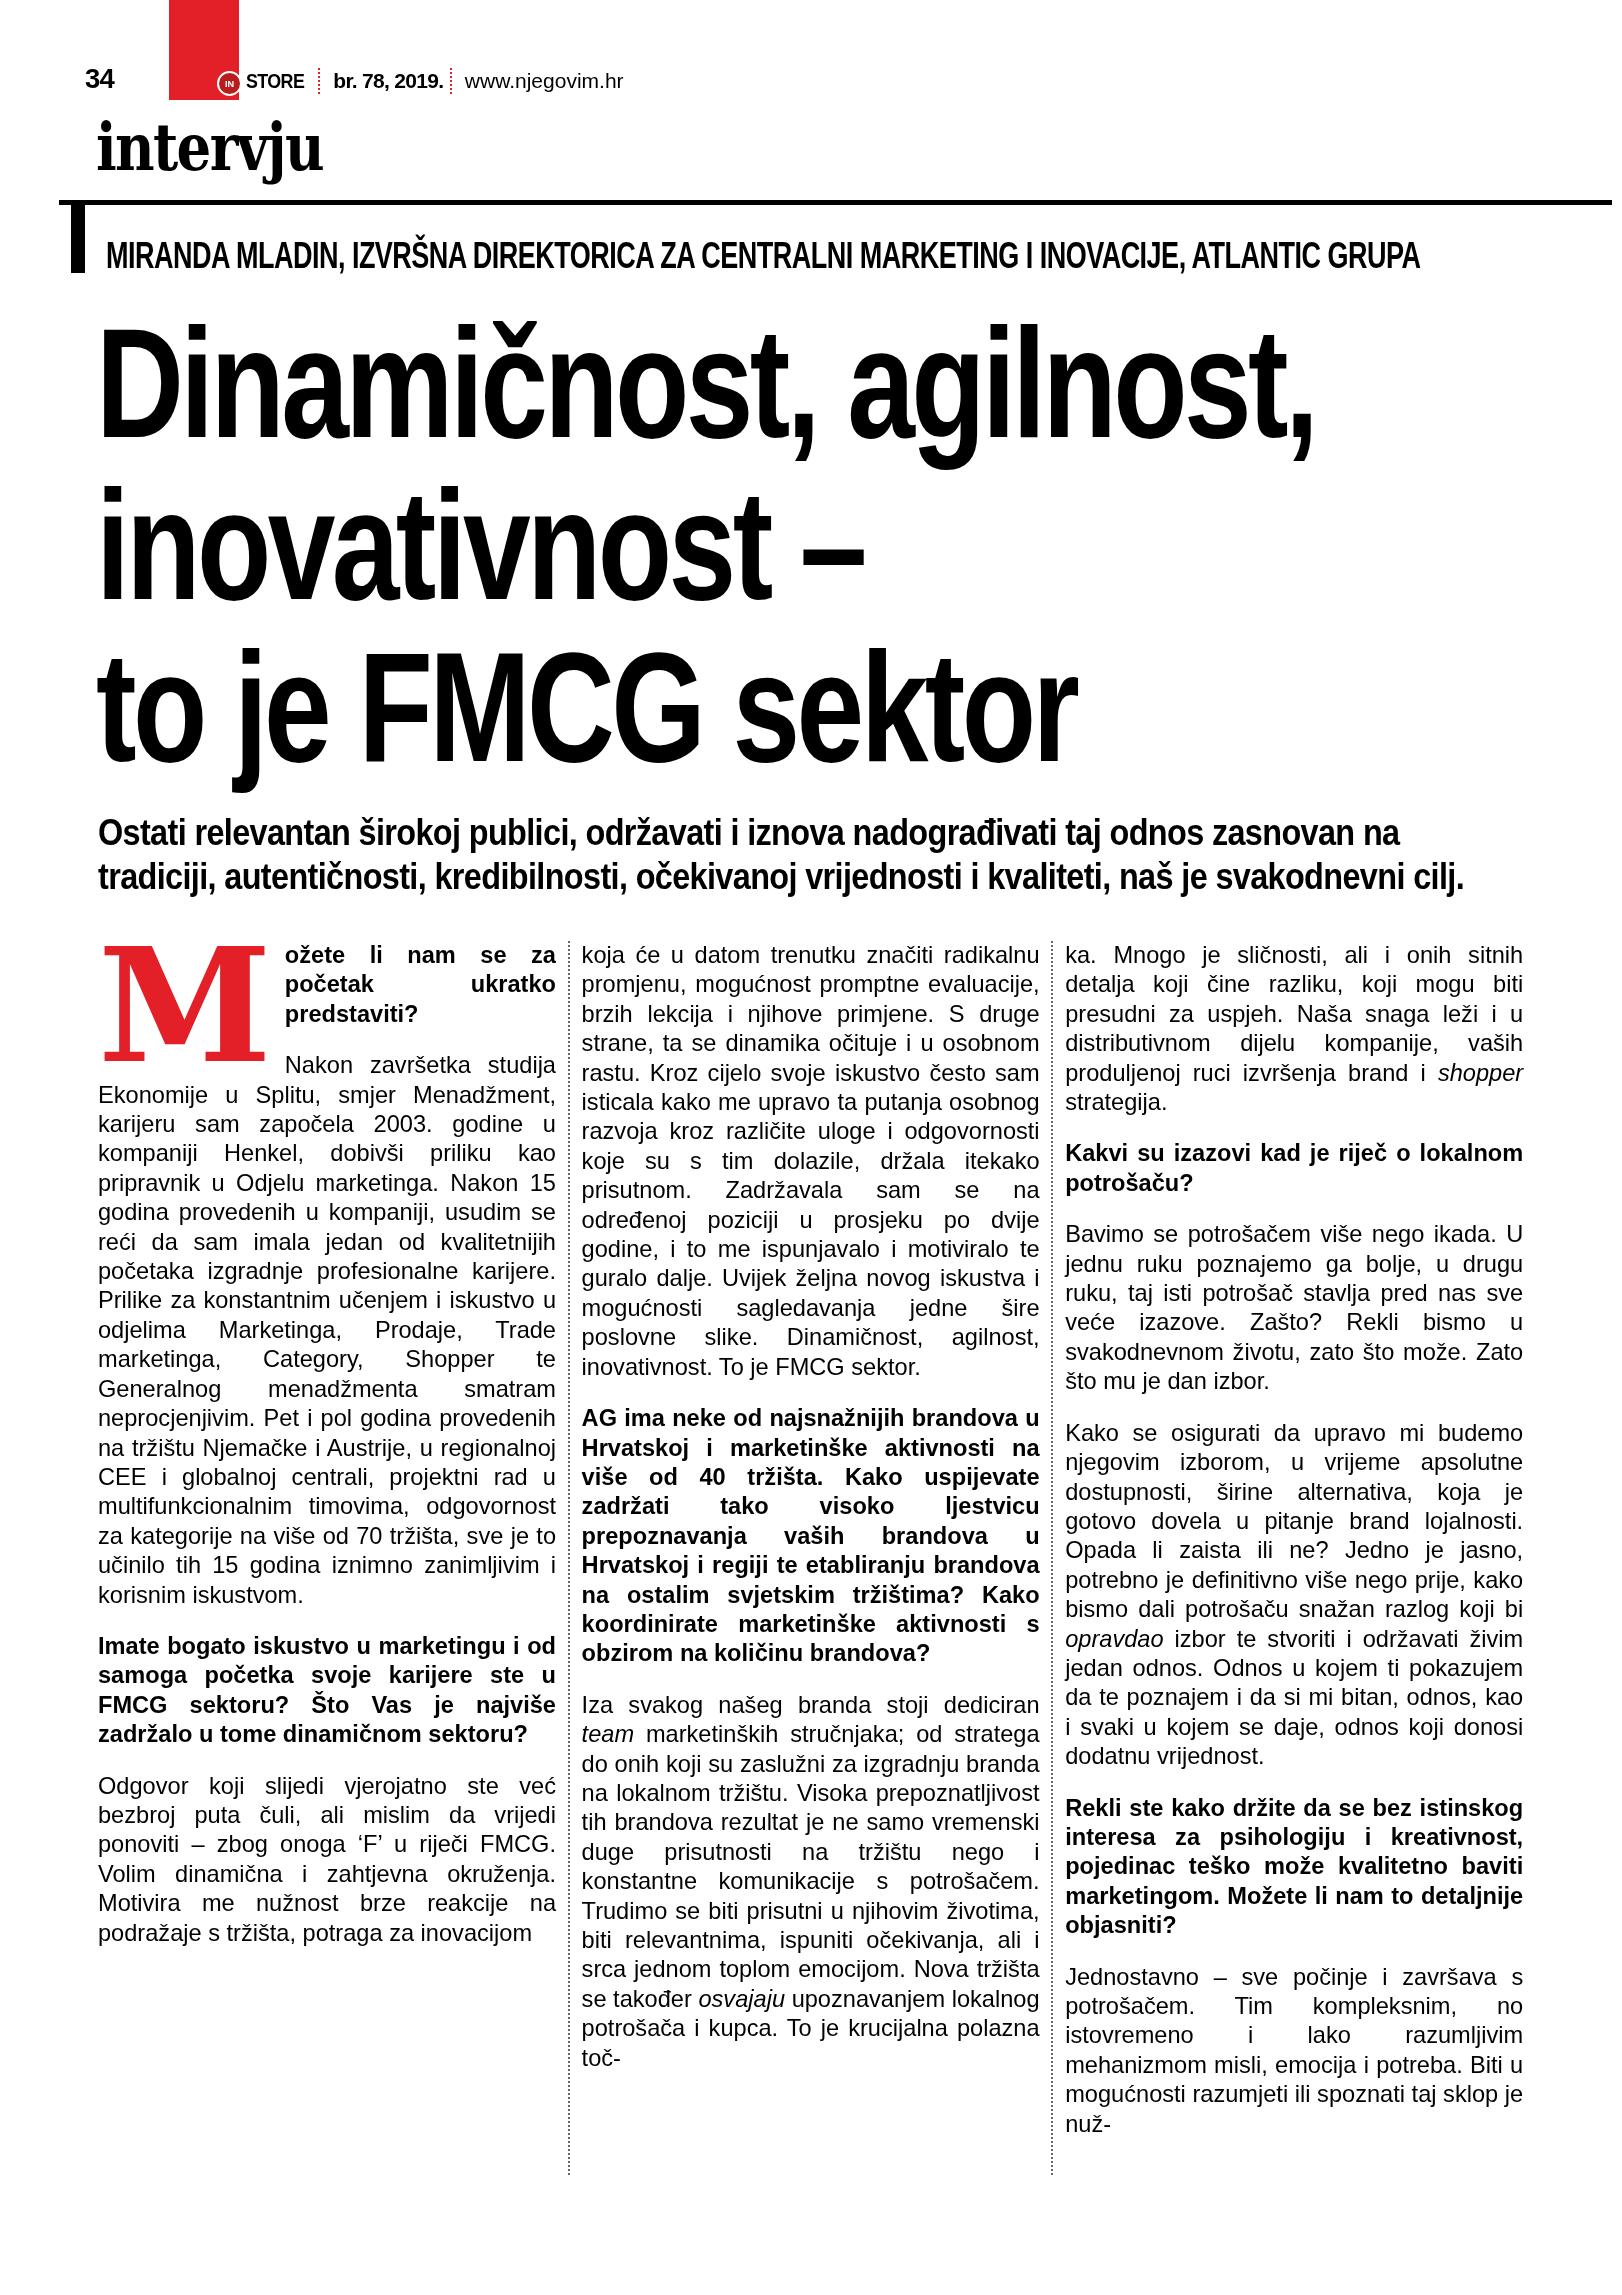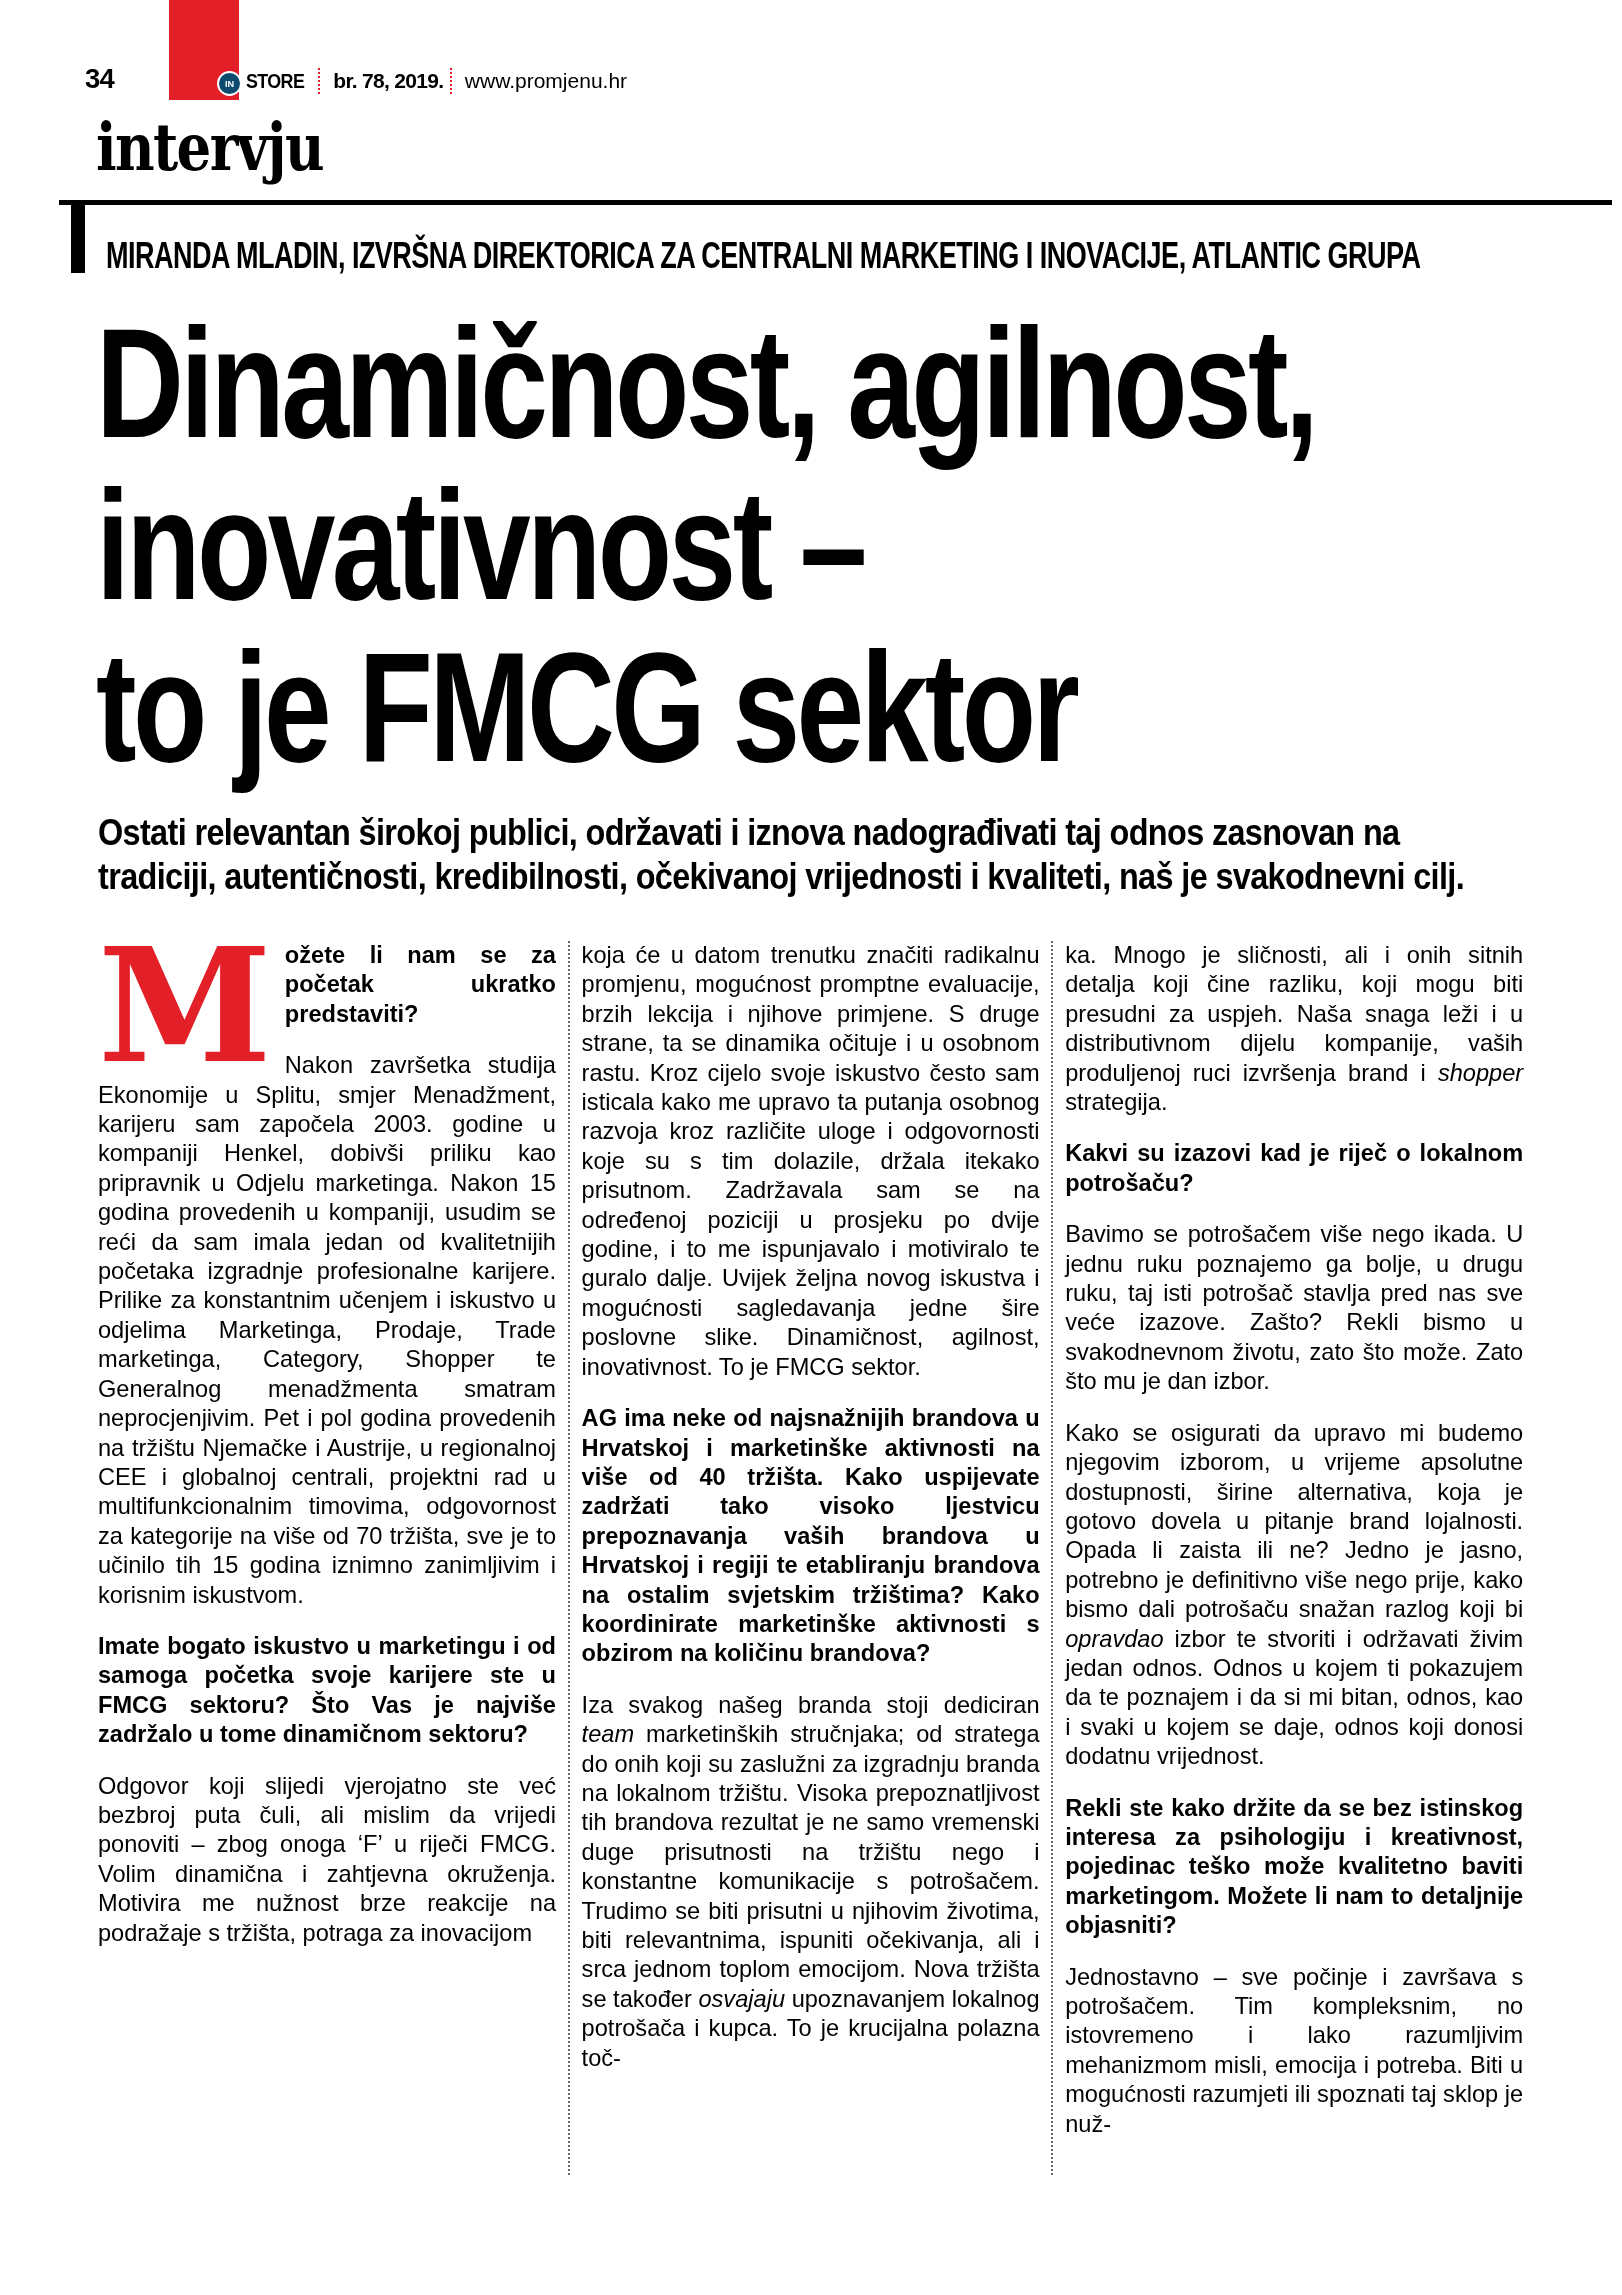--- a/index.html
+++ b/index.html
@@ -8,21 +8,21 @@
     overflow:hidden;font-family:"Liberation Serif",serif;color:#000;
   }
   
   .page-num{
     position:absolute;left:85px;top:63px;font-family:"Liberation Sans",sans-serif;
     font-weight:700;font-size:27.5px;line-height:31px;letter-spacing:-0.7px;
   }
   .red-block{position:absolute;left:169px;top:0;width:70px;height:100px;background:var(--red);}
   .in-badge{
     position:absolute;left:217px;top:71px;width:21px;height:21px;border-radius:50%;
-    background:#0c4a6e;border:2px solid #fff;display:flex;align-items:center;justify-content:center;
+    background:#b91c1c;border:2px solid #fff;display:flex;align-items:center;justify-content:center;
     font-family:"Liberation Sans",sans-serif;font-weight:700;font-size:9.2px;color:#fff;letter-spacing:0;
   }
   .logo-row{
     position:absolute;left:246px;top:65px;height:31px;display:flex;align-items:center;
     font-family:"Liberation Sans",sans-serif;font-size:21px;
   }
   .logo-store{font-weight:700;transform:scaleX(.85);transform-origin:left center;letter-spacing:-0.7px;}
   .dot-sep{width:0;height:26px;border-left:2.6px dotted var(--red);margin:0 13px 0 3.9px;}
   .issue{font-weight:700;letter-spacing:-0.7px;margin-right:2.6px;}
   .website{font-weight:400;letter-spacing:0;}
@@ -75,21 +75,21 @@
   <div class="page-num">34</div>
 
   <div class="red-block"></div>
   <div class="in-badge">IN</div>
 
   <div class="logo-row">
     <span class="logo-store">STORE</span>
     <span class="dot-sep"></span>
     <span class="issue">br. 78, 2019.</span>
     <span class="dot-sep"></span>
-    <span class="website">www.promjenu.hr</span>
+    <span class="website">www.njegovim.hr</span>
   </div>
 
   <div class="section-title">intervju</div>
 
   <div class="rule"></div>
   <div class="kicker-bar"></div>
   <div class="kicker">MIRANDA MLADIN, IZVRŠNA DIREKTORICA ZA CENTRALNI MARKETING I INOVACIJE, ATLANTIC GRUPA</div>
 
   <h1 class="headline">
     <span>Dinamičnost, agilnost,</span>

